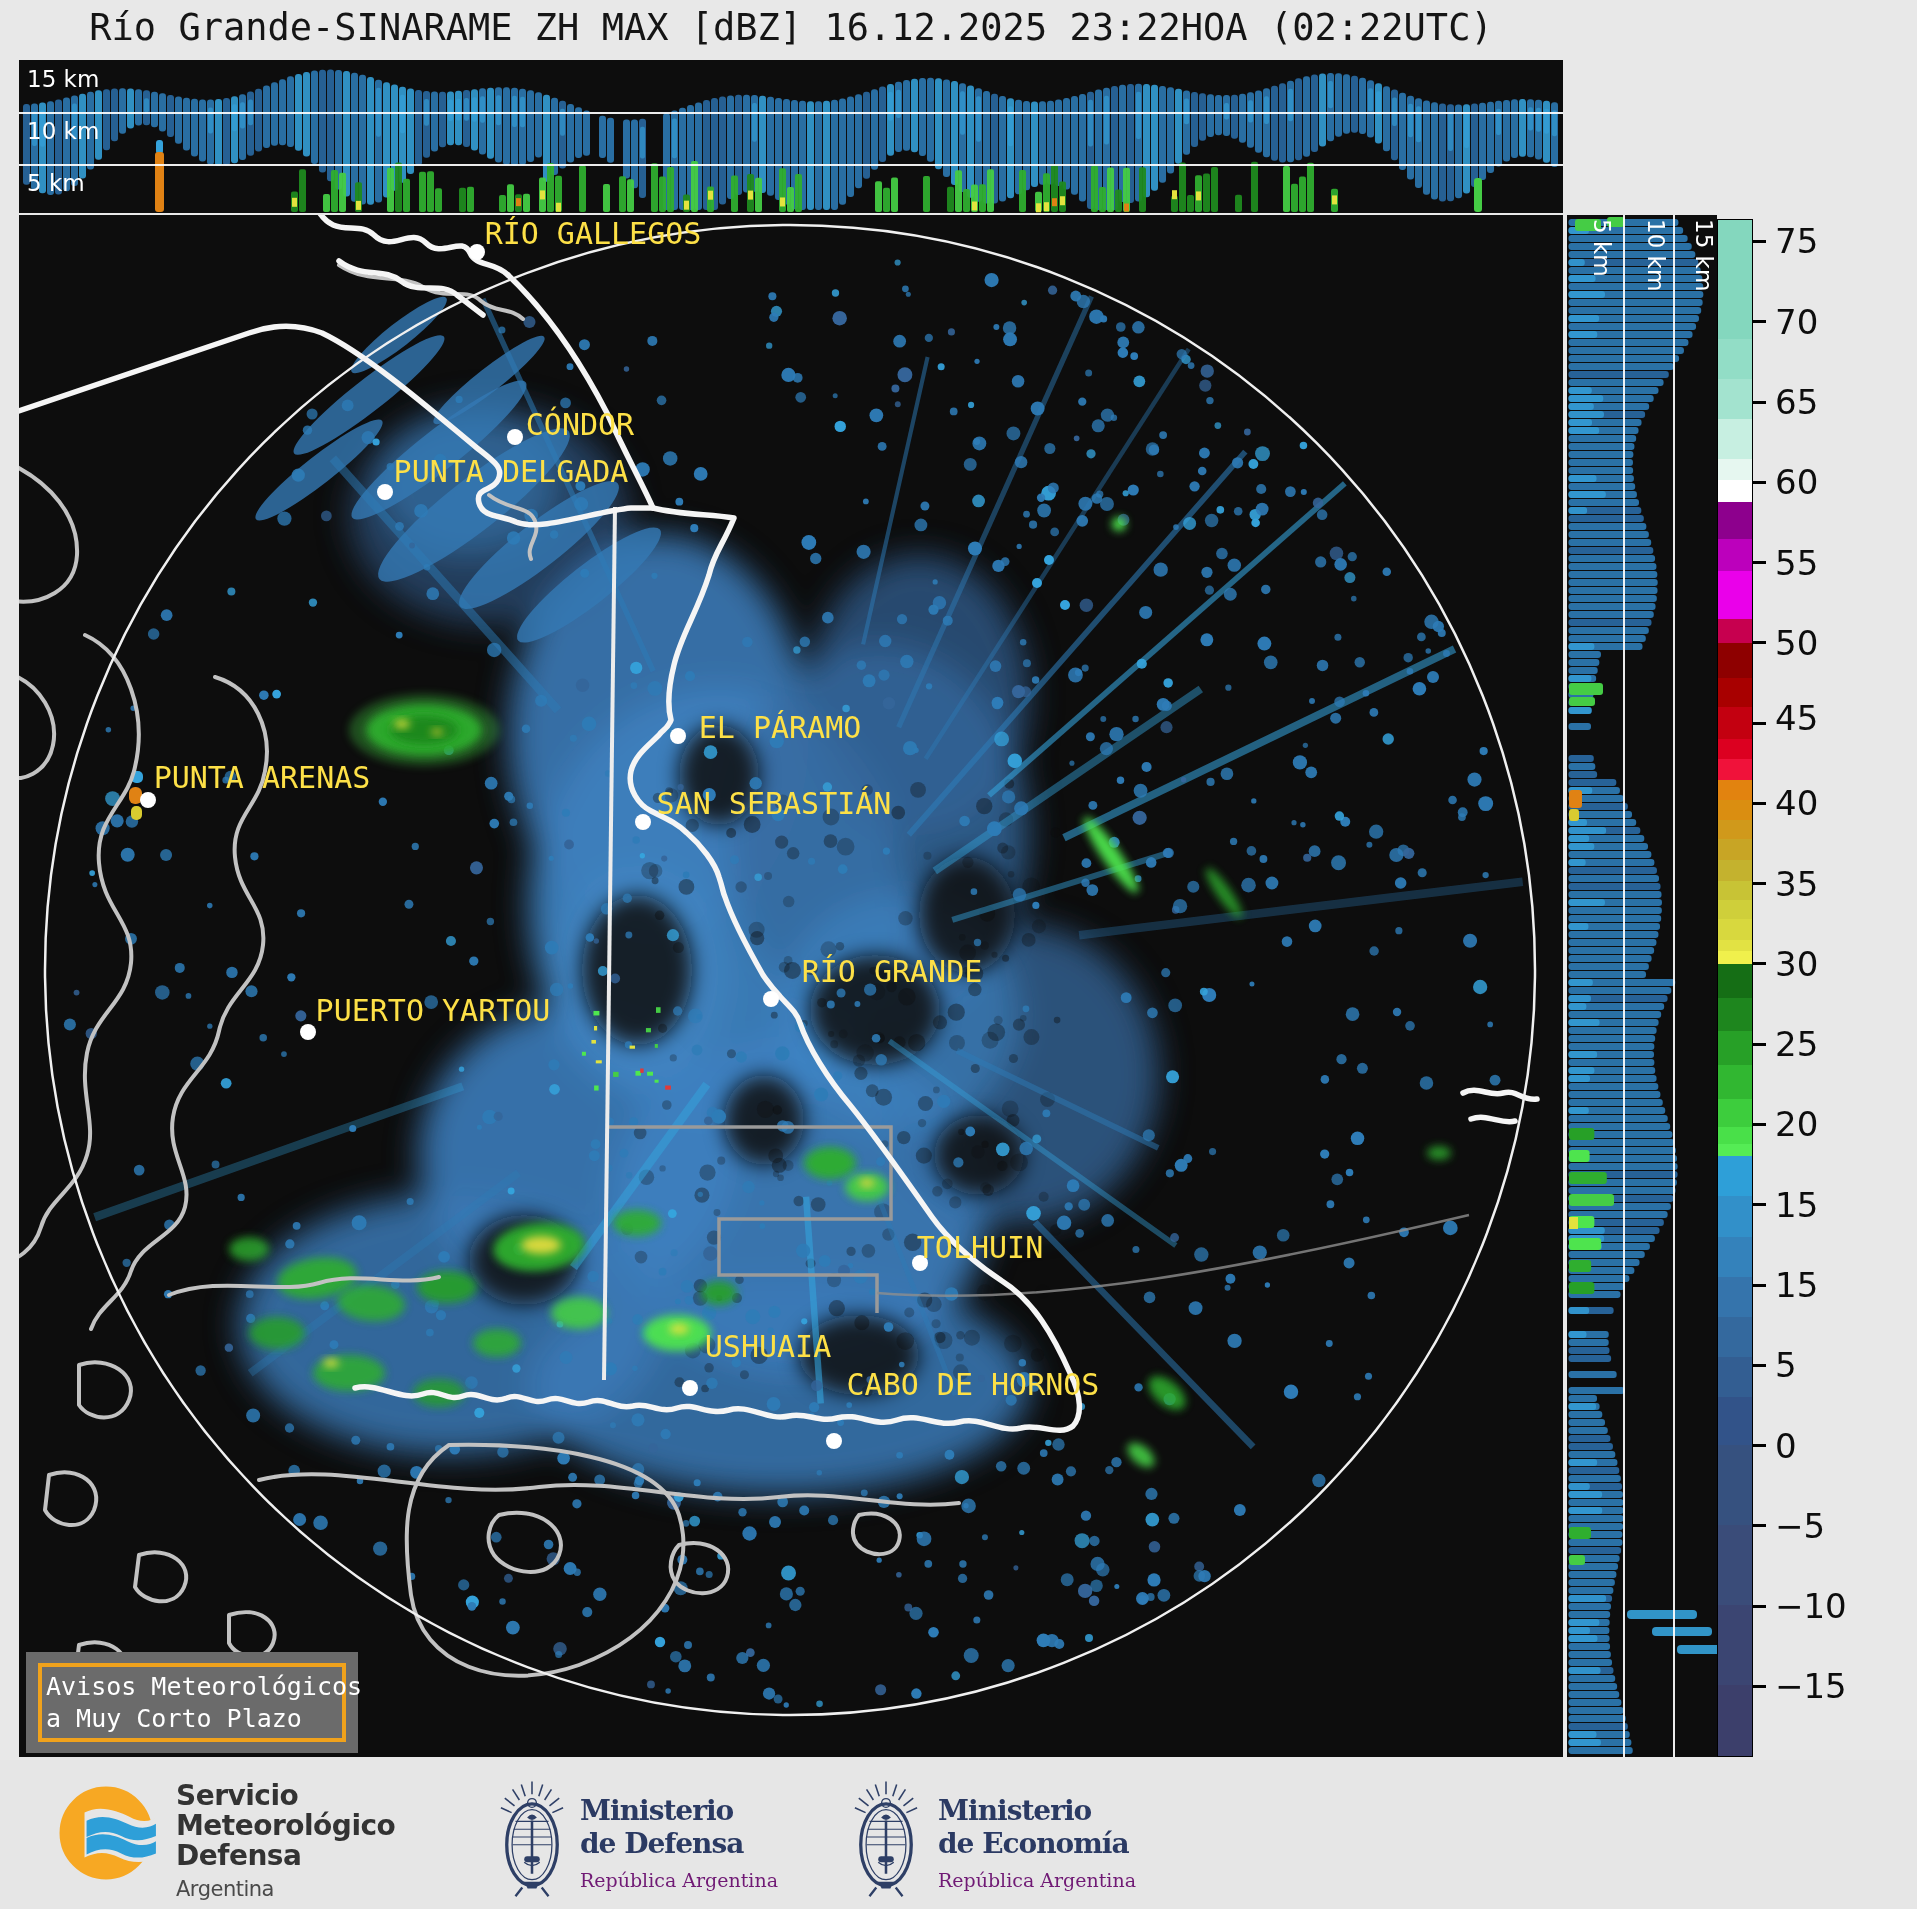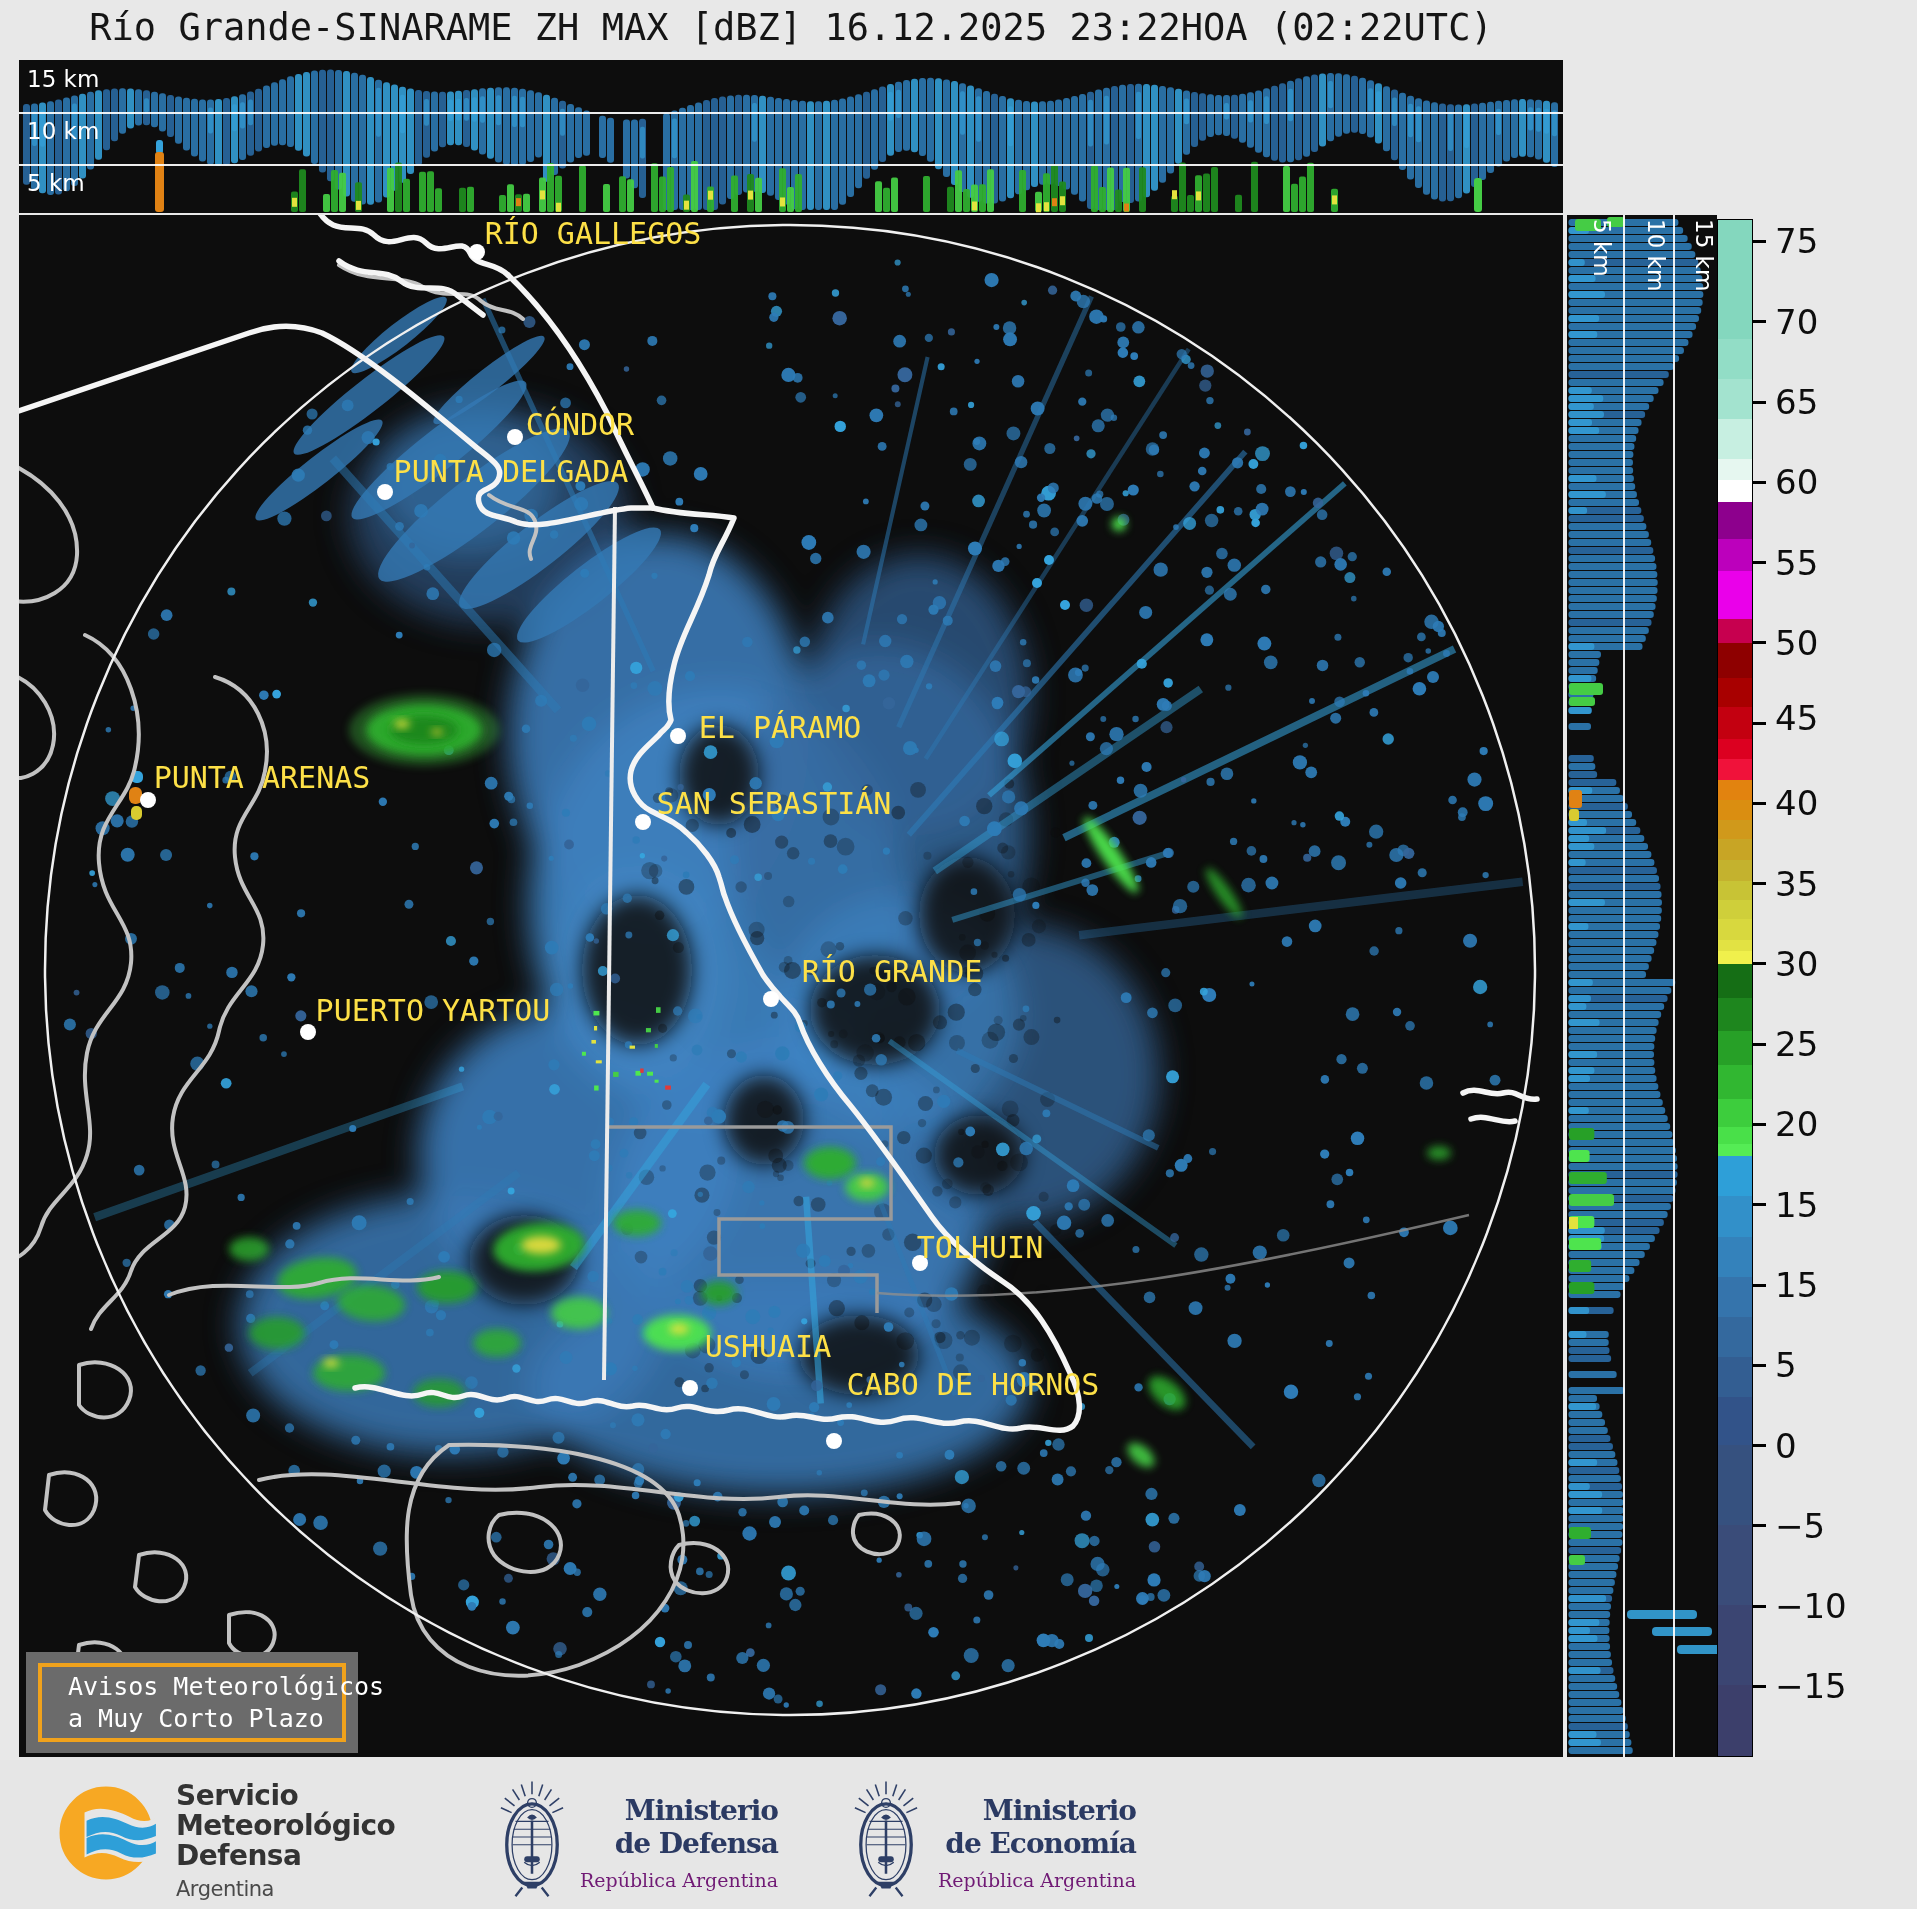--- a/index.html
+++ b/index.html
@@ -23,29 +23,29 @@
   .city-dot{position:absolute;width:16px;height:16px;border-radius:50%;background:#fff;
             transform:translate(-50%,-50%);z-index:6;}
   .cb-bar{position:absolute;left:1717px;top:219px;width:36px;height:1538px;border:1px solid #000;
           box-sizing:border-box;}
   .cb-ticks{position:absolute;left:1753px;top:219px;width:120px;height:1538px;}
   .cb-tick-mark{position:absolute;left:0;width:13px;height:3px;background:#000;}
   .cb-tick-label{position:absolute;left:22px;transform:translateY(-50%);font-size:34px;color:#0d0d0d;
                  font-family:"DejaVu Sans",sans-serif;}
   .warning-box{position:absolute;left:26px;top:1652px;width:332px;height:101px;background:#6b6b6b;
                box-sizing:border-box;padding:11px 12px;z-index:8;}
-  .warning-inner{border:4px solid #f0a21c;height:100%;box-sizing:border-box;padding:4px 26px;}
+  .warning-inner{border:4px solid #f0a21c;height:100%;box-sizing:border-box;padding:4px 4px;}
   .warning-line{color:#fff;font-family:"DejaVu Sans Mono",monospace;font-size:25px;line-height:32px;
                 white-space:nowrap;}
   .footer{position:absolute;left:0;top:1760px;width:1917px;height:149px;background:#e6e6e6;}
   .smn-text{position:absolute;left:176px;top:1781px;color:#333;font-weight:bold;
             font-size:28px;line-height:30px;letter-spacing:-.5px;}
   .smn-country{font-size:21px;font-weight:normal;color:#4a4a4a;margin-top:3px;}
   .ministry-text{position:absolute;top:1794px;color:#2b3a63;font-family:"DejaVu Serif",serif;
-                 font-weight:bold;font-size:28px;line-height:33px;letter-spacing:-1px;text-align:right;}
+                 font-weight:bold;font-size:28px;line-height:33px;letter-spacing:-1px;}
   .ministry-sub{font-size:19px;font-weight:normal;letter-spacing:0;margin-top:4px;color:#701a75;}
   .logo{position:absolute;}
 </style>
 </head>
 <body>
 
 <div class="page">
 
   <div class="title">Río Grande-SINARAME ZH MAX [dBZ] 16.12.2025 23:22HOA (02:22UTC)</div>
 

